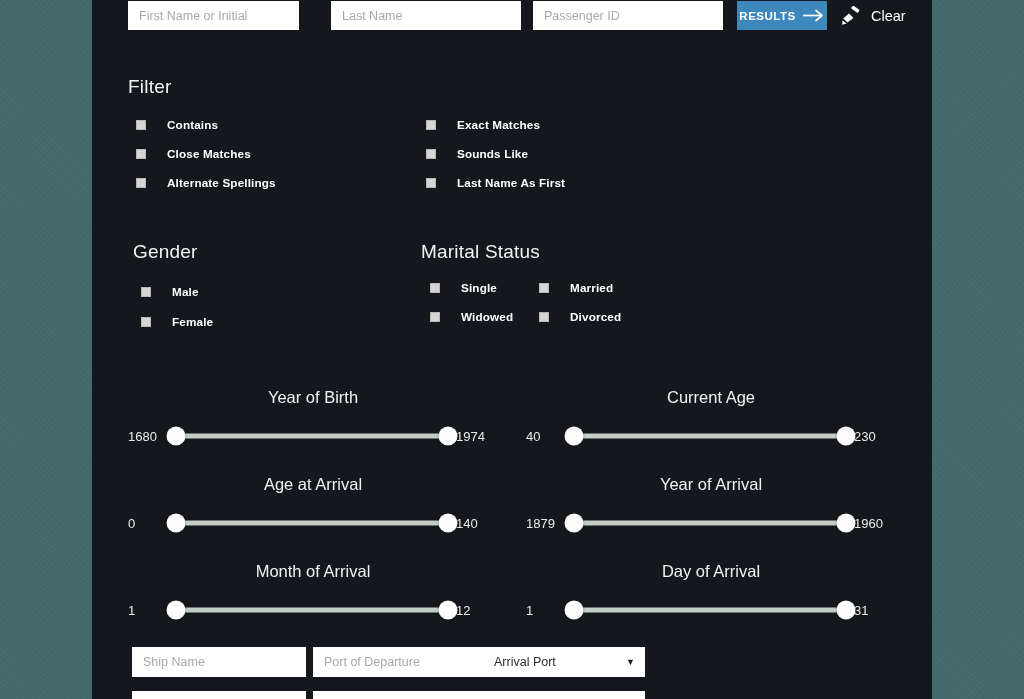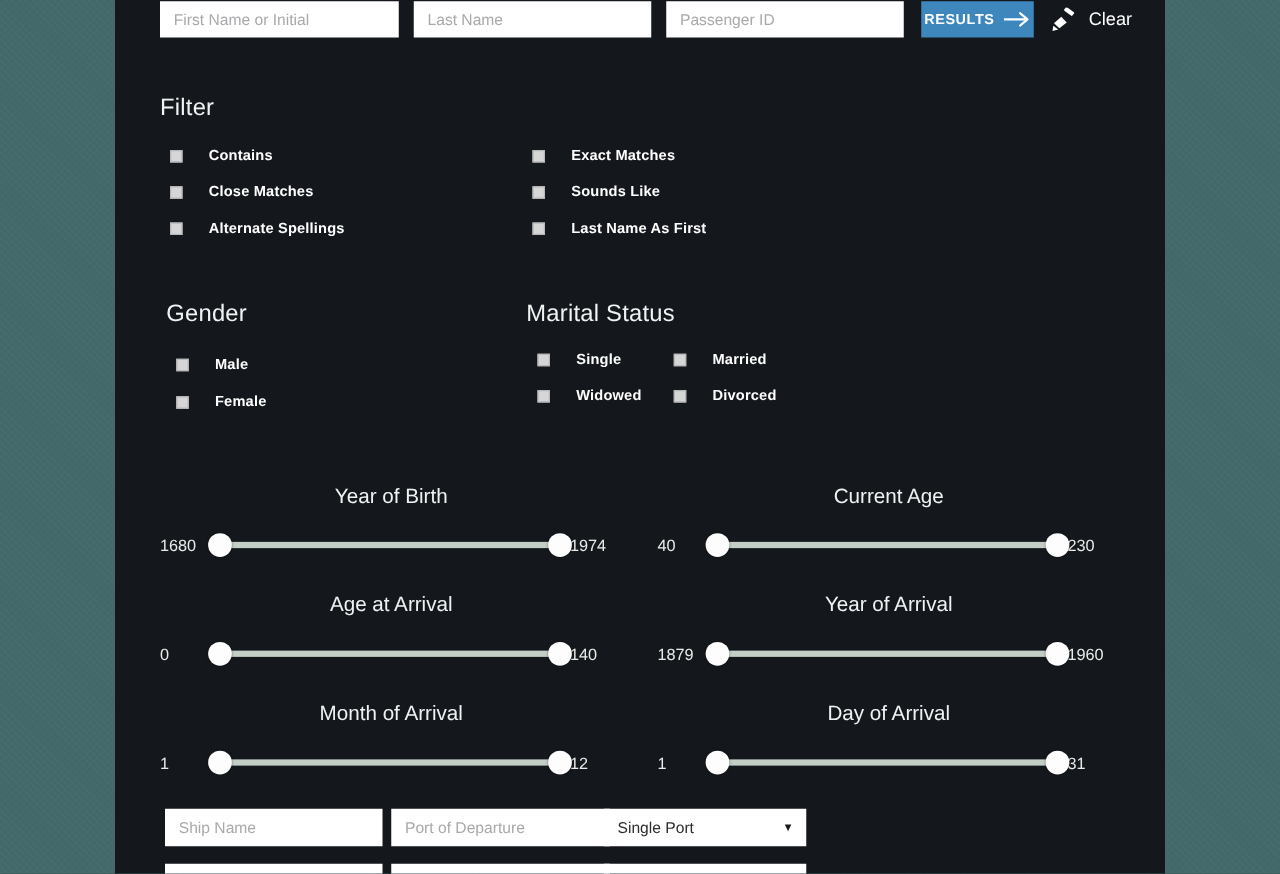--- a/index.html
+++ b/index.html
@@ -52,21 +52,21 @@
     border: none;
     outline: none;
     font-family: "Liberation Sans", sans-serif;
     font-size: 12.5px;
     color: #3a3a3a;
     padding: 0 11px;
     border-radius: 0;
   }
   .text-input::placeholder { color: #a9a9ac; }
 
-  #first-name-input { position: absolute; left: 36px;  top: 1px; width: 191px; }
+  #first-name-input { position: absolute; left: 36px;  top: 1px; width: 171px; }
   #last-name-input  { position: absolute; left: 239px; top: 1px; width: 190px; }
   #passenger-id-input { position: absolute; left: 441px; top: 1px; width: 190px; }
 
   .results-button {
     position: absolute;
     left: 645px; top: 1px;
     width: 90px; height: 29px;
     background: #3d87bd;
     border: none;
     display: flex;
@@ -386,21 +386,21 @@
       </div>
       <div class="slider-maxlabel">31</div>
     </div>
   </div>
 
   <input class="bottom-input" type="text" style="left: 40px; top: 647px; width: 174px;" placeholder="Ship Name">
 
   <input class="bottom-input" type="text" style="left: 221px; top: 647px; width: 175px;" placeholder="Port of Departure">
 
   <div class="select-field" style="left:391px; top:647px; width:162px;">
-    <span class="sel-value">Single Port</span>
+    <span class="sel-value">Arrival Port</span>
     <span class="caret-down-icon">▼</span>
   </div>
 
   <div class="bottom-input" style="left:40px;  top:691px; width:174px;"></div>
   <div class="bottom-input" style="left:221px; top:691px; width:175px;"></div>
   <div class="bottom-input" style="left:391px; top:691px; width:162px;"></div>
 
 </div>
 
 </body></html>

